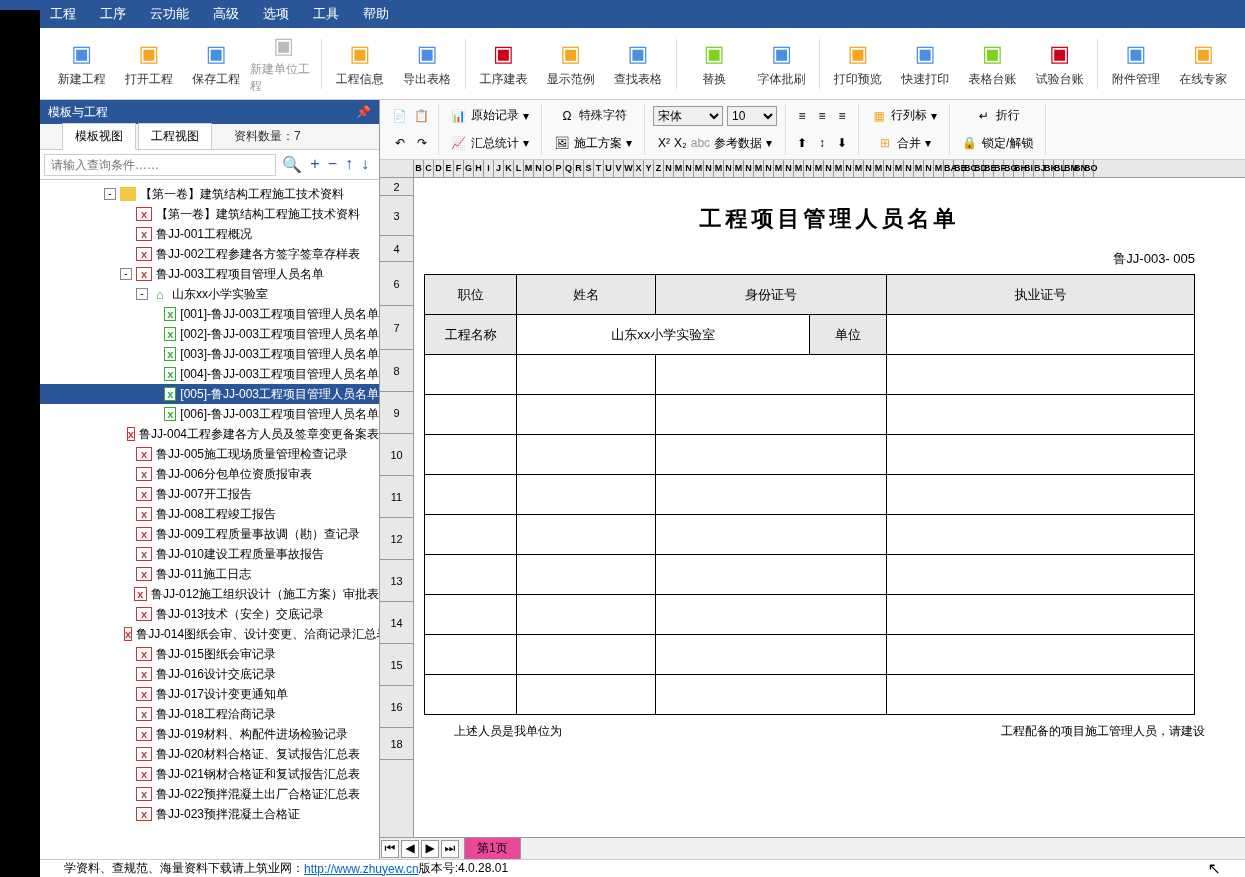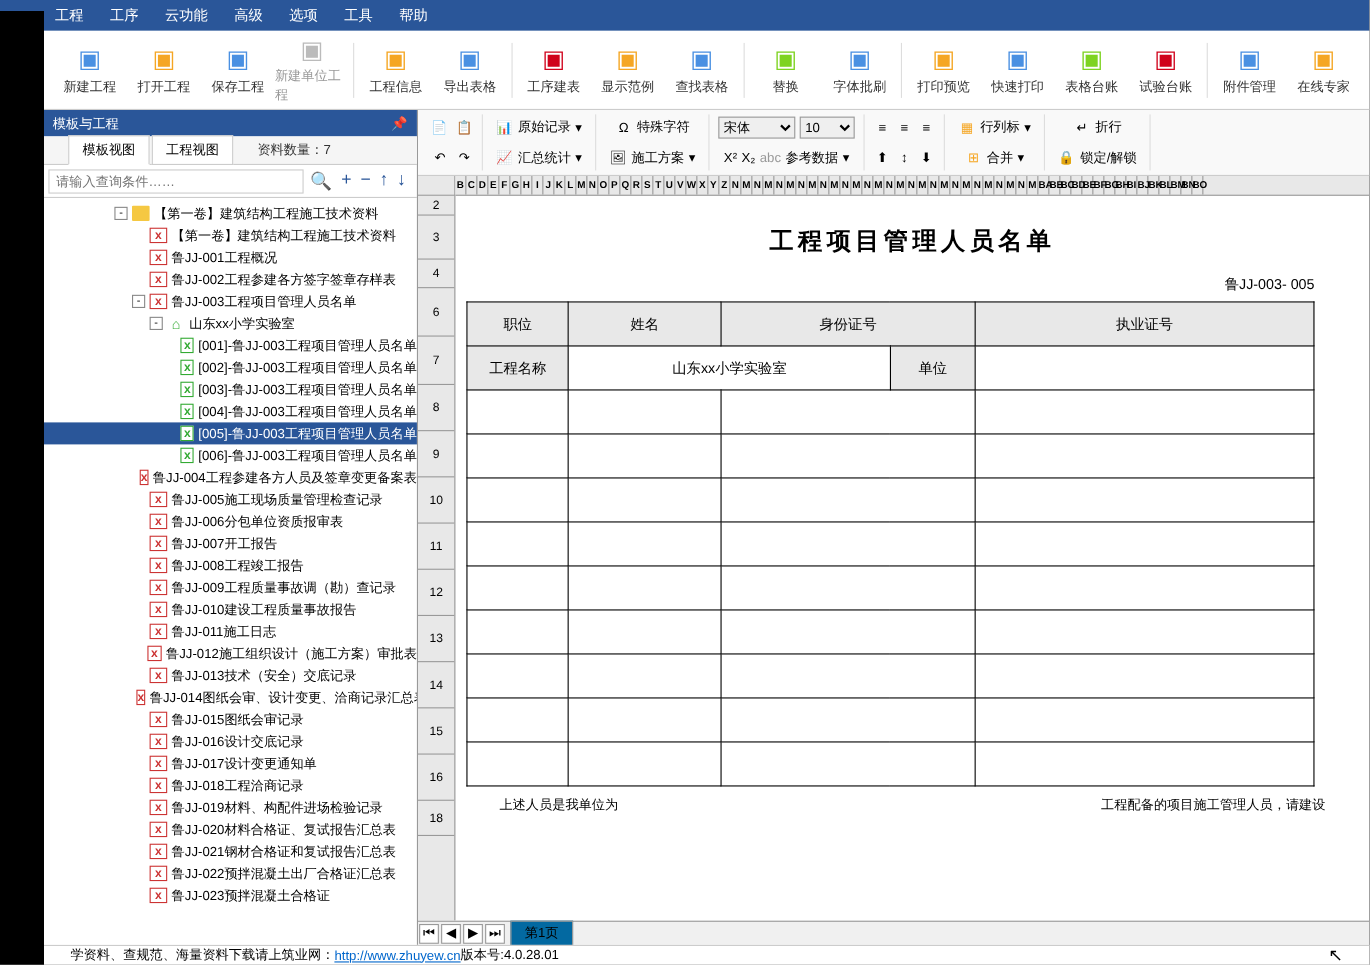--- a/index.html
+++ b/index.html
@@ -59,21 +59,21 @@
 
 .doc-title { font-size: 22px; font-weight: bold; text-align: center; padding: 26px 0 10px; letter-spacing: 4px; }
 .doc-code { text-align: right; font-size: 13px; padding: 6px 50px 6px 0; }
 .doc-table { border-collapse: collapse; margin: 0 10px; width: calc(100% - 60px); }
 .doc-table td { border: 1px solid #000; font-size: 13px; padding: 8px; text-align: center; height: 40px; }
 .doc-table .hdr { background: #e8e8e8; }
 .foot-text { font-size: 12px; padding: 8px 40px; display: flex; justify-content: space-between; }
 
 .sheet-nav { height: 22px; border-top: 1px solid #999; display: flex; align-items: center; font-size: 12px; background: #f0f0f0; }
 .nav-btn { width: 18px; height: 18px; border: 1px solid #999; margin: 0 1px; text-align: center; line-height: 14px; cursor: pointer; background: #fff; }
-.sheet-tab { padding: 2px 12px; background: #0369a1; border: 1px solid #999; margin-left: 4px; }
+.sheet-tab { padding: 2px 12px; background: #ec4899; border: 1px solid #999; margin-left: 4px; }
 
 .status { height: 18px; background: #fff; border-top: 1px solid #ccc; font-size: 12px; padding: 0 24px; display: flex; align-items: center; margin-left: 40px; }
 .status a { color: #06c; text-decoration: underline; }
 
 .left-strip { position: absolute; left: 0; top: 0; width: 40px; height: 100%; background: #000; }
 .left-strip-inner { position: absolute; left: 0; top: 0; width: 40px; height: 10px; background: #2a5699; }
 
 
 ::-webkit-scrollbar { width: 16px; height: 16px; }
 ::-webkit-scrollbar-track { background: #f0f0f0; }

